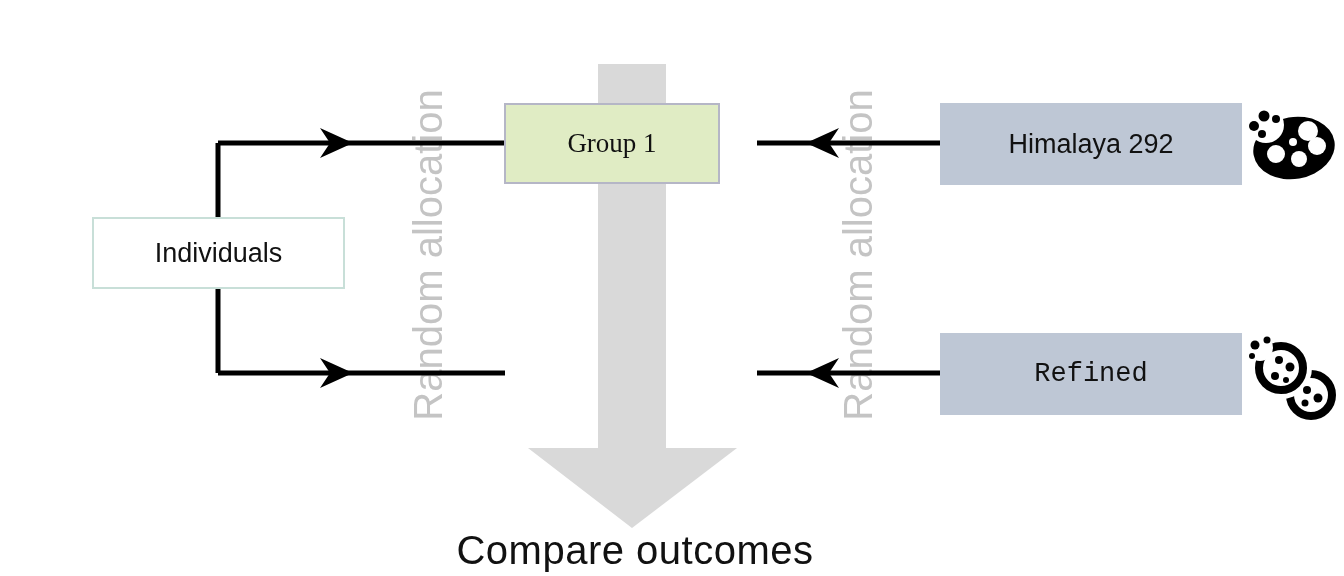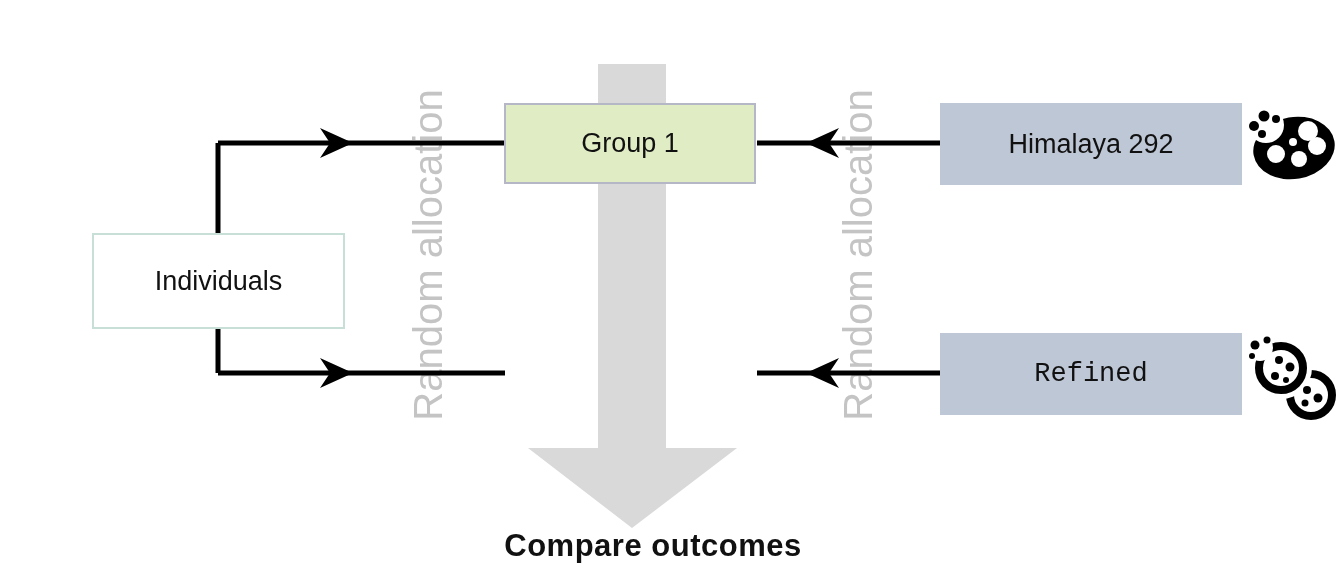--- a/index.html
+++ b/index.html
@@ -26,28 +26,29 @@
   .big-arrow{fill:var(--arrow-gray);}
   .connector{stroke:var(--connector-color);stroke-width:5;fill:none;}
   .arrowhead{fill:var(--connector-color);stroke:none;}
   .box{
     position:absolute;
     display:flex;align-items:center;justify-content:center;
     font-size:27px;color:var(--label-color);
     box-sizing:border-box;
   }
   .box-source{
-    left:92px;top:233px;width:253px;height:96px;
+    left:92px;top:217px;width:253px;height:72px;
     background:var(--source-fill);
     border:2px solid var(--source-border);
   }
   .box-group{
-    width:252px;height:81px;left:504px;
+    width:216px;height:81px;left:504px;
     background:var(--group-fill);
     border:2px solid var(--group-border);
+    font-family:Liberation Serif, serif;
   }
   .box-group-1{top:103px;}
   .box-group-2{top:333px;}
   .box-treatment{
     width:302px;height:82px;left:940px;
     background:var(--treatment-fill);
     border:none;
   }
   .box-treatment-1{top:103px;}
   .box-treatment-2{top:333px;font-family:Liberation Mono, monospace;}
@@ -57,23 +58,23 @@
     display:flex;align-items:center;justify-content:center;
     font-size:40px;color:var(--allocation-text-color);
     white-space:nowrap;
     transform:rotate(-90deg);
     transform-origin:center center;
   }
   .alloc-left{left:238px;top:227px;}   
   .alloc-right{left:668px;top:227px;}  
   .outcome-label{
     position:absolute;
-    left:453px;top:528px;width:400px;
+    left:435px;top:528px;width:400px;
     text-align:center;
-    font-size:31px;font-weight:bold;color:var(--label-color);
+    font-size:40px;font-weight:normal;color:var(--label-color);
     letter-spacing:0.5px;
   }
   .cookie-icon{position:absolute;width:92px;height:88px;}
   .cookie-solid{left:1248px;top:106px;}
   .cookie-outline{left:1248px;top:336px;}
 </style>
 </head>
 <body>
 
 <div class="canvas">

